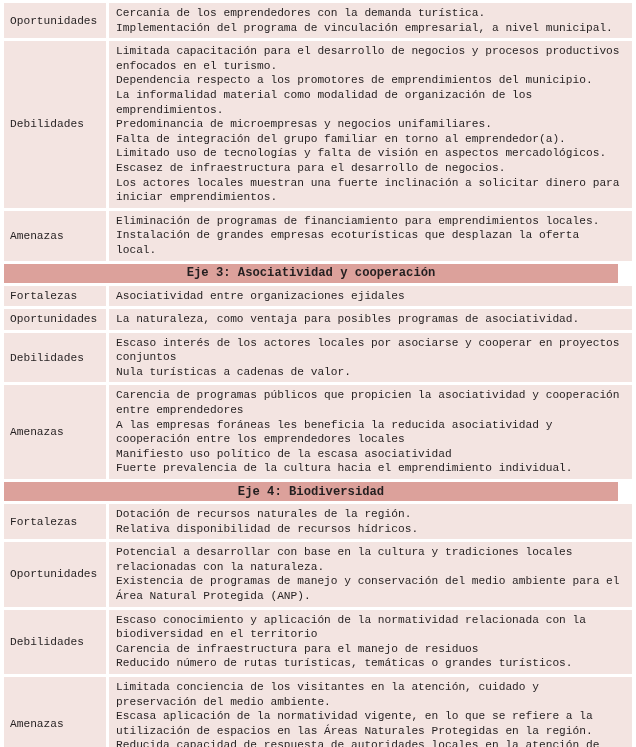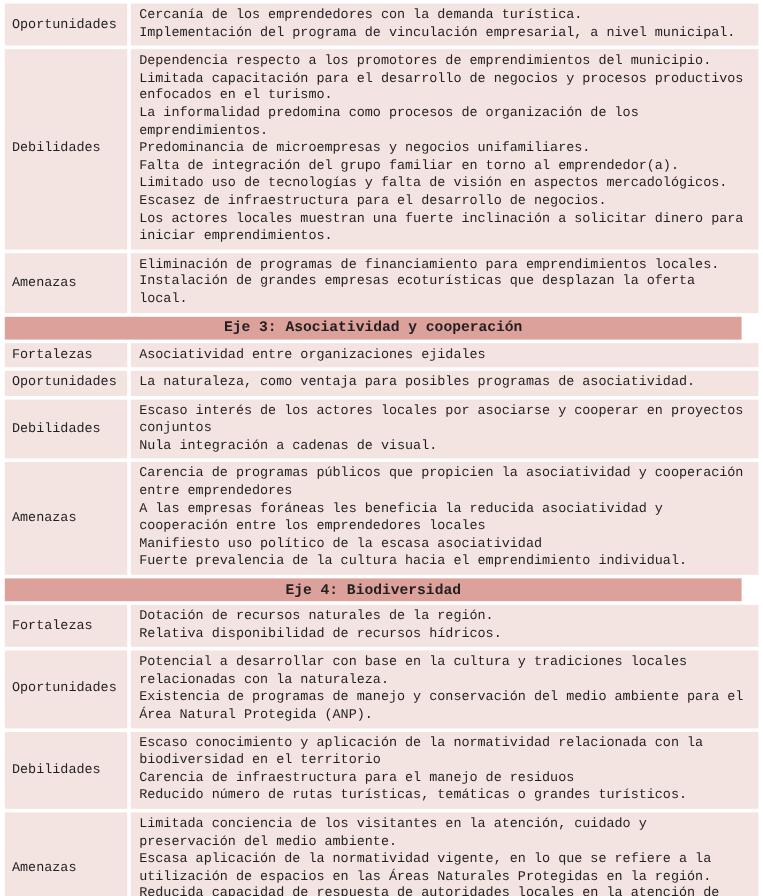--- a/index.html
+++ b/index.html
@@ -42,23 +42,23 @@
     <div class="row">
       <div class="label-cell">Oportunidades</div>
       <div class="content-cell">
         <span class="line">Cercanía de los emprendedores con la demanda turística.</span>
         <span class="line">Implementación del programa de vinculación empresarial, a nivel municipal.</span>
       </div>
     </div>
     <div class="row">
       <div class="label-cell">Debilidades</div>
       <div class="content-cell">
+        <span class="line">Limitada capacitación para el desarrollo de negocios y procesos productivos enfocados en el turismo.</span>
         <span class="line">Dependencia respecto a los promotores de emprendimientos del municipio.</span>
-        <span class="line">Limitada capacitación para el desarrollo de negocios y procesos productivos enfocados en el turismo.</span>
-        <span class="line">La informalidad predomina como procesos de organización de los emprendimientos.</span>
+        <span class="line">La informalidad material como modalidad de organización de los emprendimientos.</span>
         <span class="line">Predominancia de microempresas y negocios unifamiliares.</span>
         <span class="line">Falta de integración del grupo familiar en torno al emprendedor(a).</span>
         <span class="line">Limitado uso de tecnologías y falta de visión en aspectos mercadológicos.</span>
         <span class="line">Escasez de infraestructura para el desarrollo de negocios.</span>
         <span class="line">Los actores locales muestran una fuerte inclinación a solicitar dinero para iniciar emprendimientos.</span>
       </div>
     </div>
     <div class="row">
       <div class="label-cell">Amenazas</div>
       <div class="content-cell">
@@ -76,21 +76,21 @@
     <div class="row">
       <div class="label-cell">Oportunidades</div>
       <div class="content-cell">
         <span class="line">La naturaleza, como ventaja para posibles programas de asociatividad.</span>
       </div>
     </div>
     <div class="row">
       <div class="label-cell">Debilidades</div>
       <div class="content-cell">
         <span class="line">Escaso interés de los actores locales por asociarse y cooperar en proyectos conjuntos</span>
-        <span class="line">Nula integración a cadenas de visual.</span>
+        <span class="line">Nula turísticas a cadenas de valor.</span>
       </div>
     </div>
     <div class="row">
       <div class="label-cell">Amenazas</div>
       <div class="content-cell">
         <span class="line">Carencia de programas públicos que propicien la asociatividad y cooperación entre emprendedores</span>
         <span class="line">A las empresas foráneas les beneficia la reducida asociatividad y cooperación entre los emprendedores locales</span>
         <span class="line">Manifiesto uso político de la escasa asociatividad</span>
         <span class="line">Fuerte prevalencia de la cultura hacia el emprendimiento individual.</span>
       </div>

